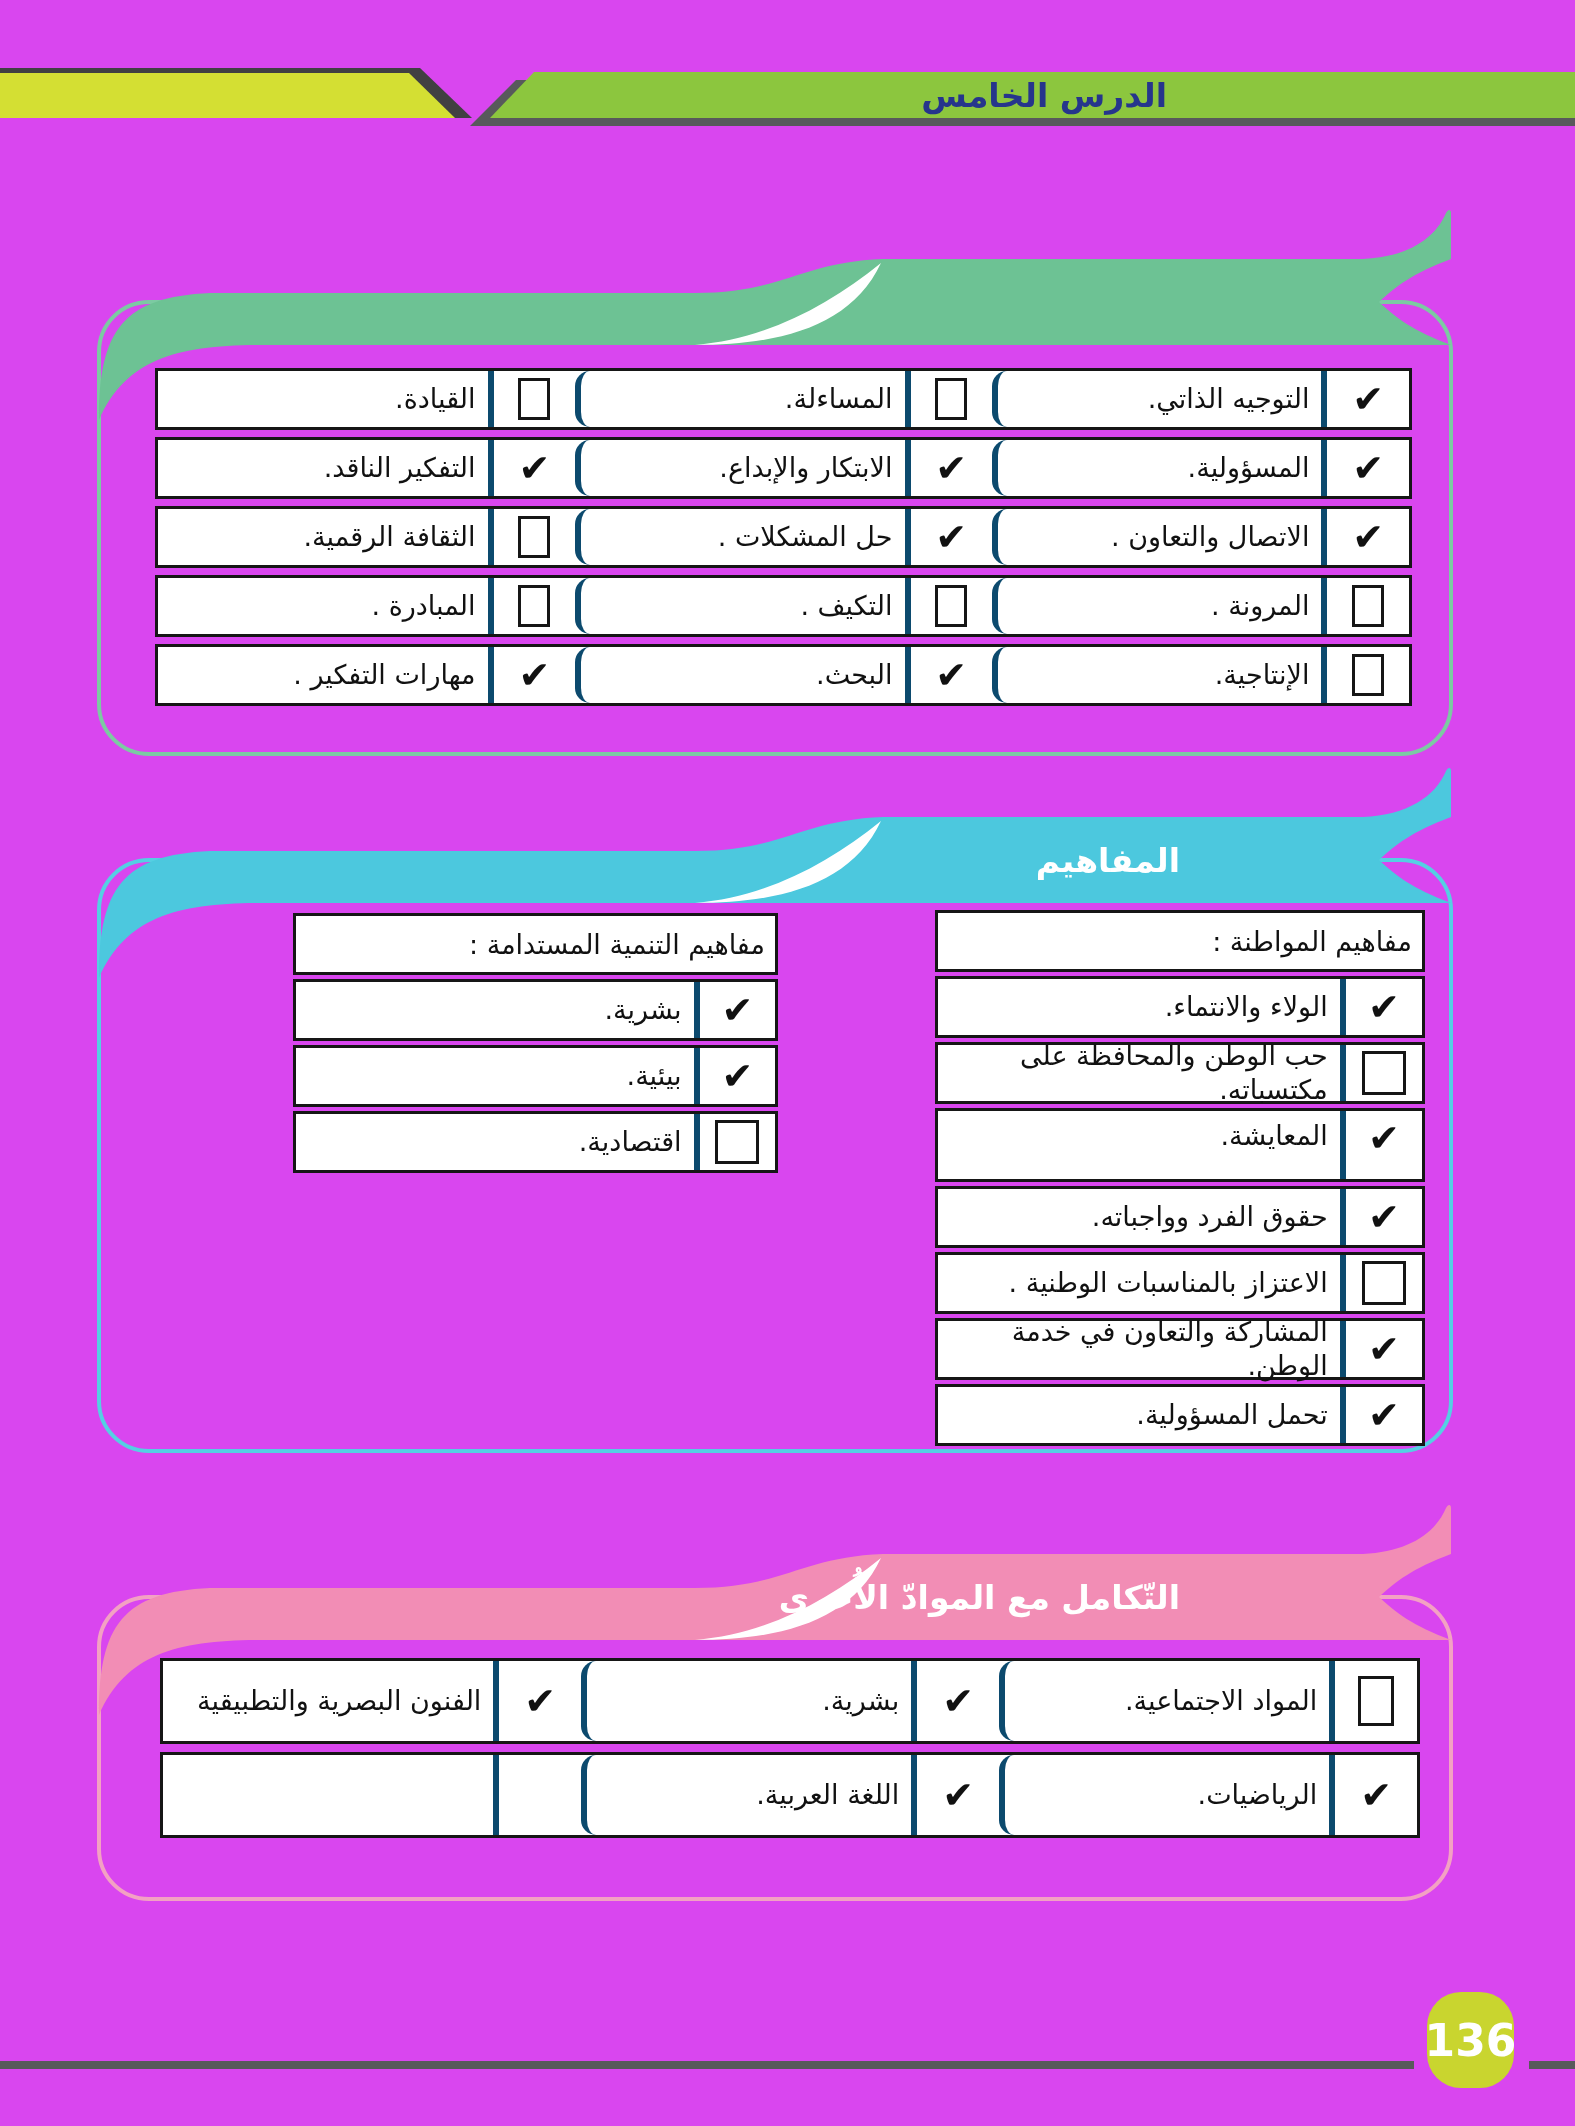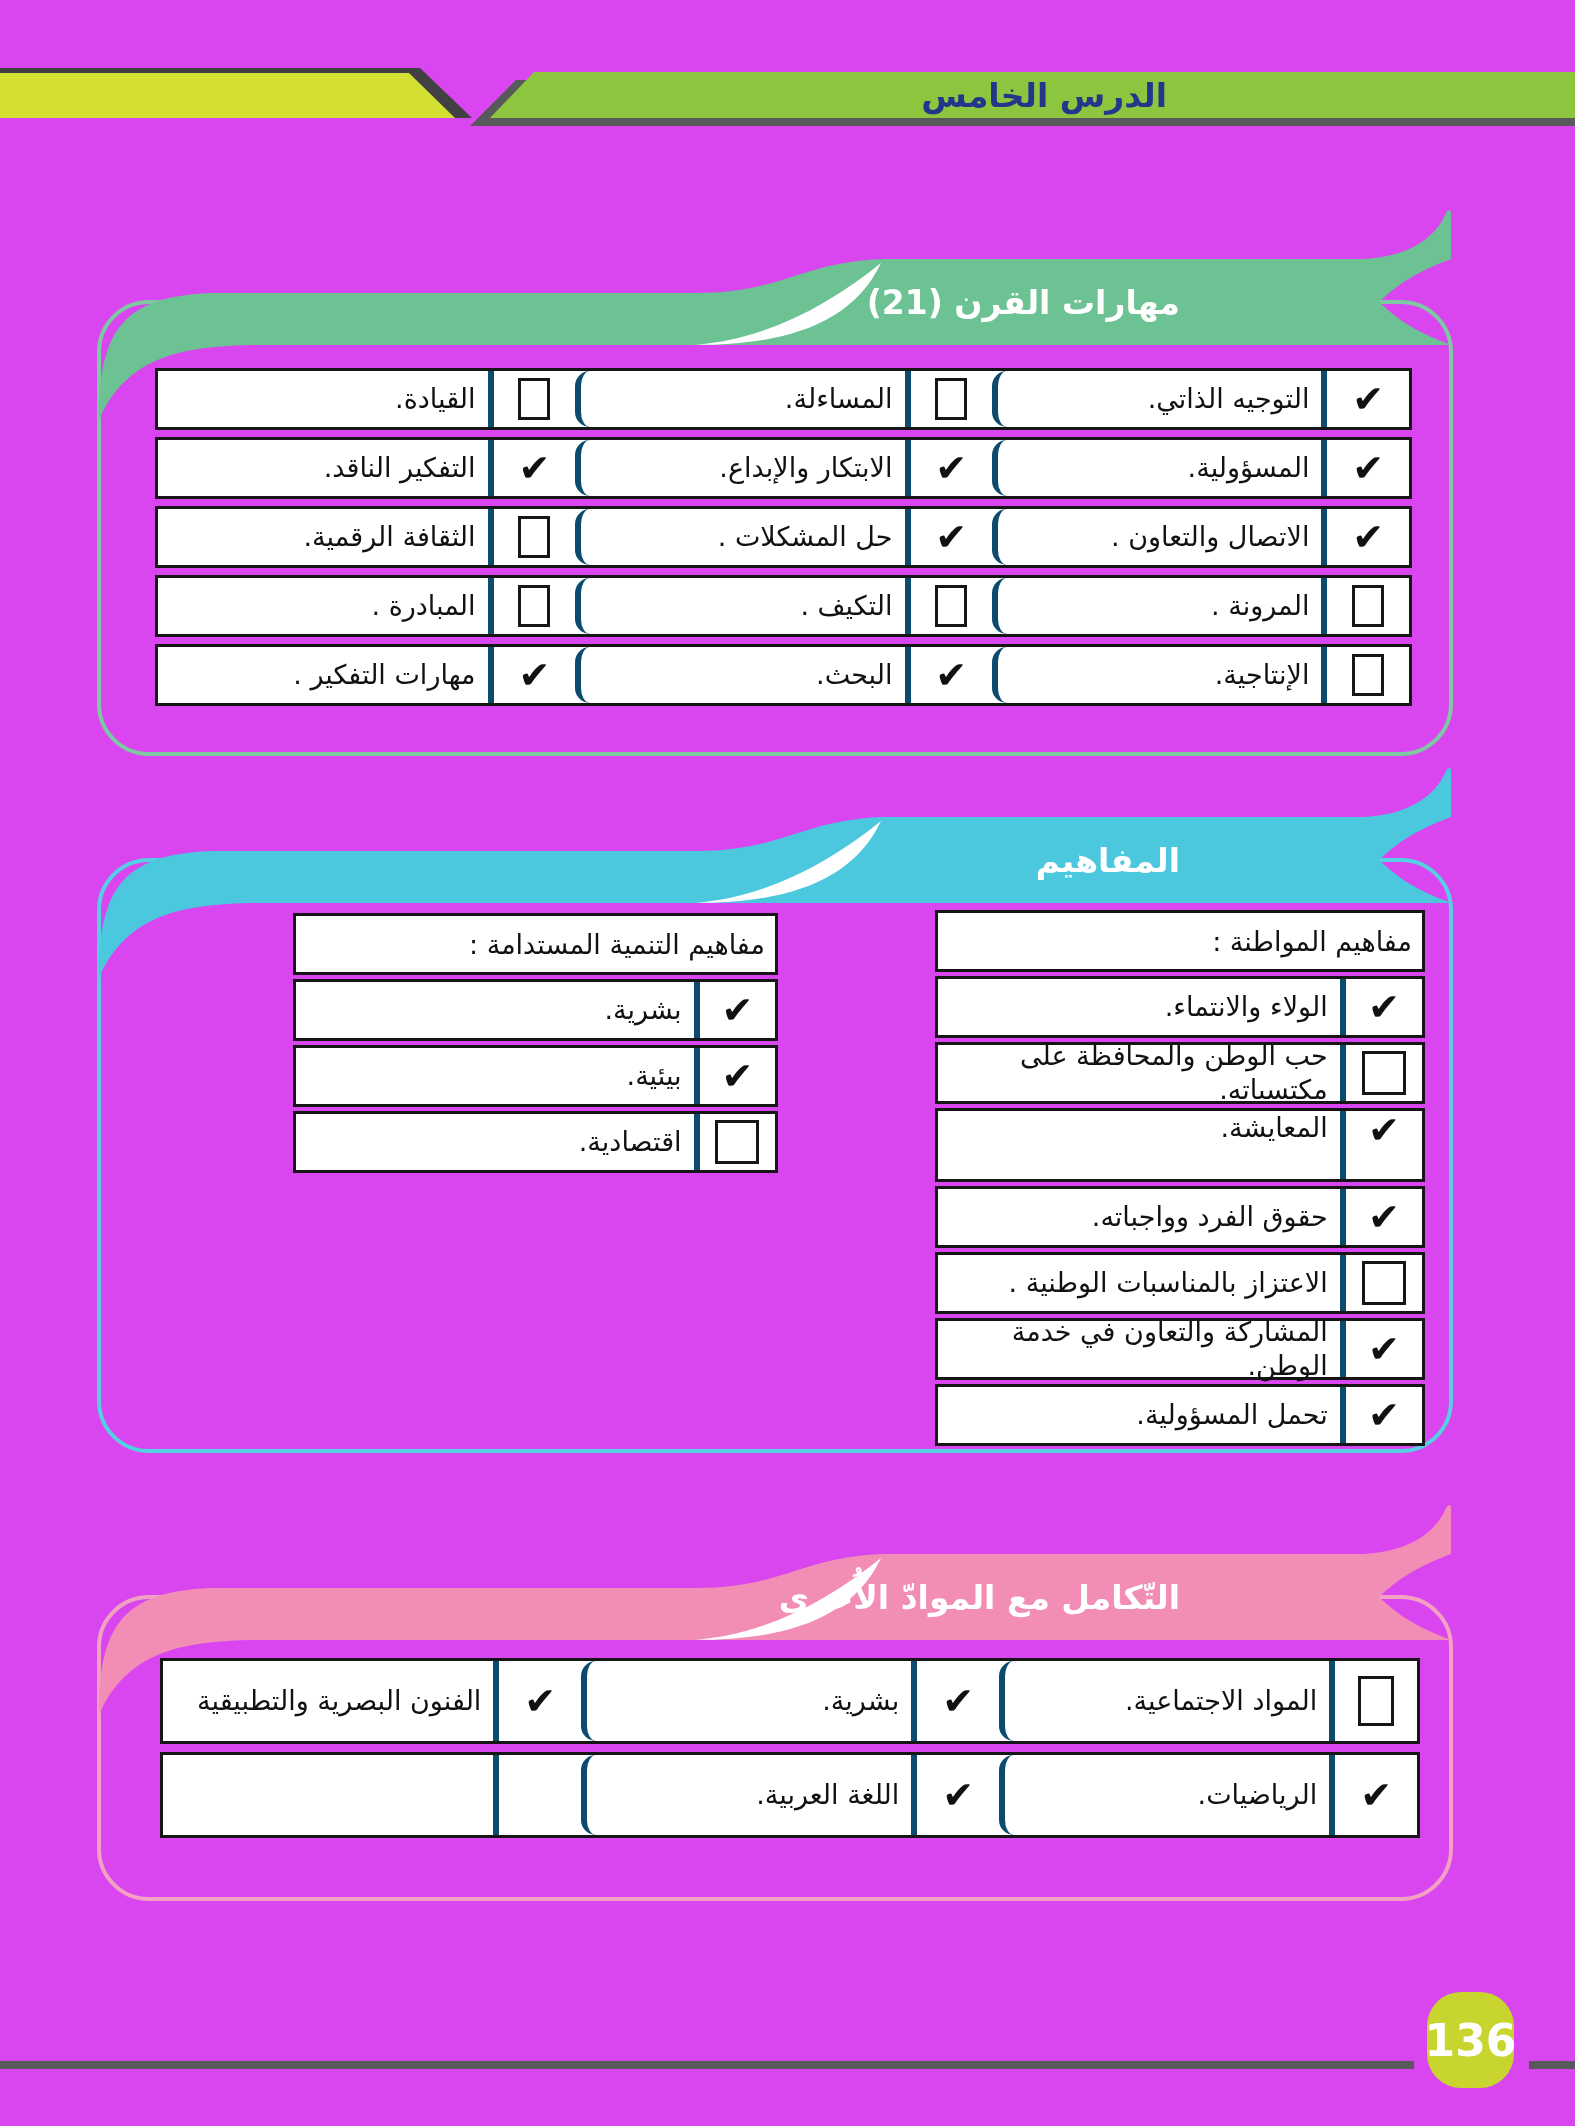--- a/index.html
+++ b/index.html
@@ -53,21 +53,21 @@
   .two .tcell.check{width:17%;}
   .two .tcell.label{width:83%;}
   .two .header-row{height:50px;}
   .two .header-cell{width:100%;justify-content:flex-start;padding:12px 10px;font-size:27px;color:#111;}
   .two .trow{height:62px;}
   .two .trow + .trow{margin-top:4px;}
   .two .box{width:38px;height:38px;}
   .citizenship-table{left:935px;top:910px;width:490px;}
   .sustainable-table{left:293px;top:913px;width:485px;}
   .trow.tall{height:74px;}
-  .trow.tall .tcell{align-items:flex-start;}
+  .trow.tall .tcell{align-items:flex-start;padding-top:8px;}
 
   
   .foot-line{top:2061px;height:8px;background:#58595b;}
   .badge{left:1427px;top:1992px;width:87px;height:96px;border-radius:34px;background:#c9d52f;
     display:flex;align-items:center;justify-content:center;color:#fff;font-weight:bold;font-size:44px;}
 </style>
 </head>
 <body>
 
 <div id="page">
@@ -77,21 +77,20 @@
   <div class="abs ban-shadow-right"></div>
   <div class="abs ban-green"></div>
   <div class="abs ban-title">الدرس الخامس</div>
 
   <div class="section" style="top:205px;height:555px;">
     <svg viewBox="0 0 1360 555" preserveAspectRatio="none">
       <rect x="4" y="97" width="1352" height="452" rx="50" fill="none" stroke="#7ccaa2" stroke-width="4"></rect>
       <path fill="#6dc294" d="M 4,215 C 4,125 28,92 115,88 L 600,88 C 688,88 706,57 788,54 L 1268,54 C 1312,52 1340,34 1351,8 C 1353,4 1356,4 1356,8 L 1356,54 C 1318,68 1300,82 1284,97 C 1300,112 1318,126 1356,140 L 170,140 C 85,140 32,152 4,215 Z"></path>
       <path fill="#ffffff" d="M 600,140 C 672,134 734,100 786,58 C 756,122 684,140 600,140 Z"></path>
     </svg>
-    <div class="section-title" style="top:54px;">مهارات القرن (21)</div>
   </div>
 
   <div class="abs six skills-table">
     <div class="trow">
       <div class="tcell check">
           <span class="mark">✔</span>
         </div>
       <div class="tcell label">التوجيه الذاتي.</div>
       <div class="tcell check">
           <span class="box"></span>

